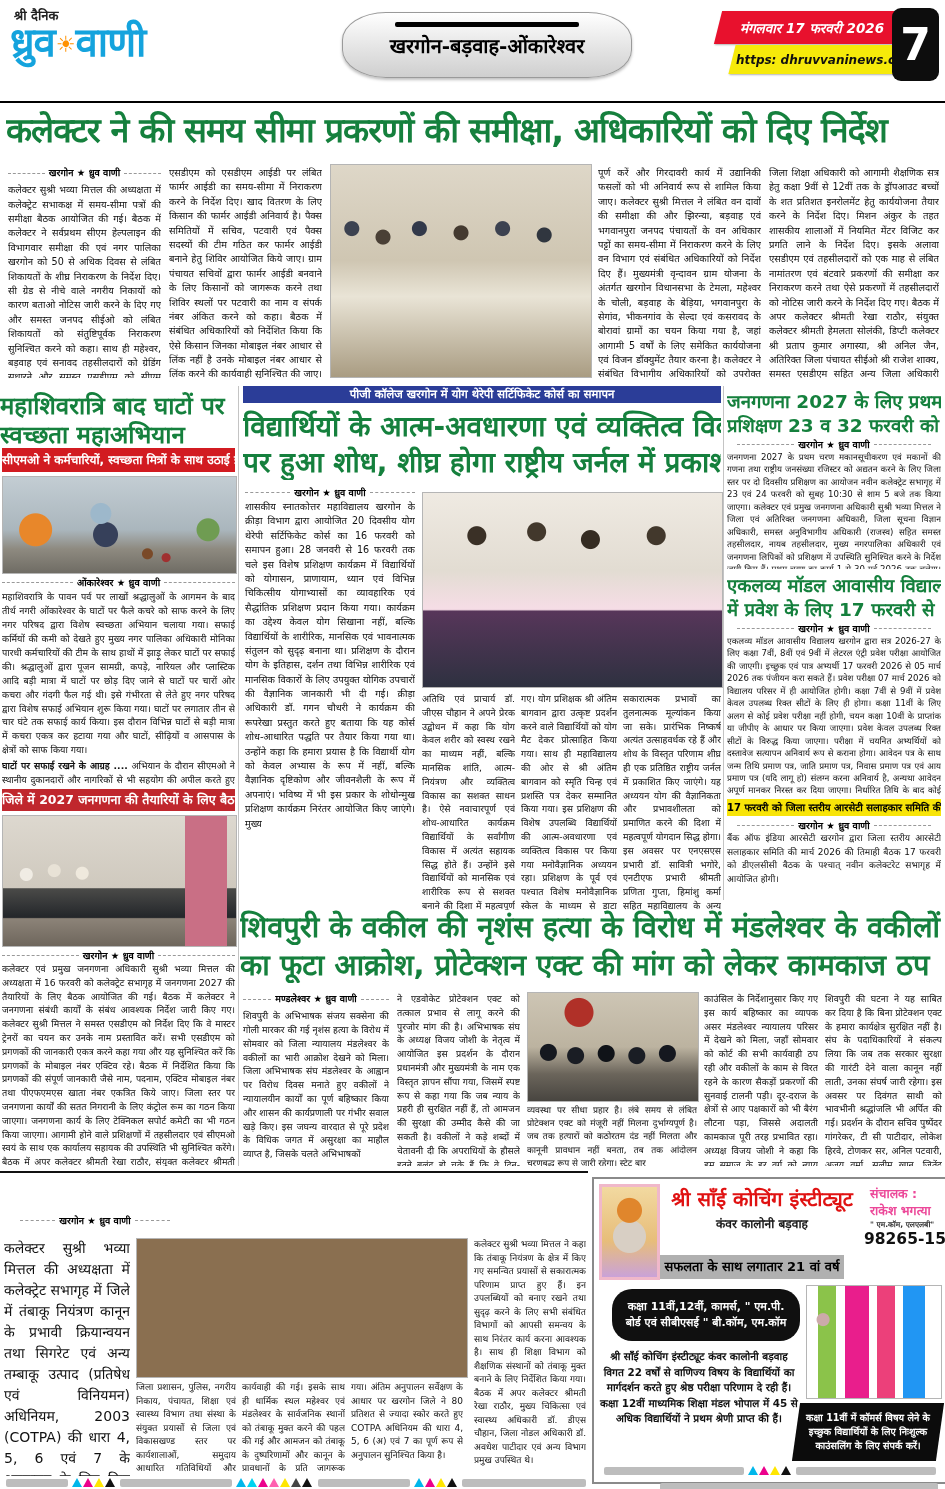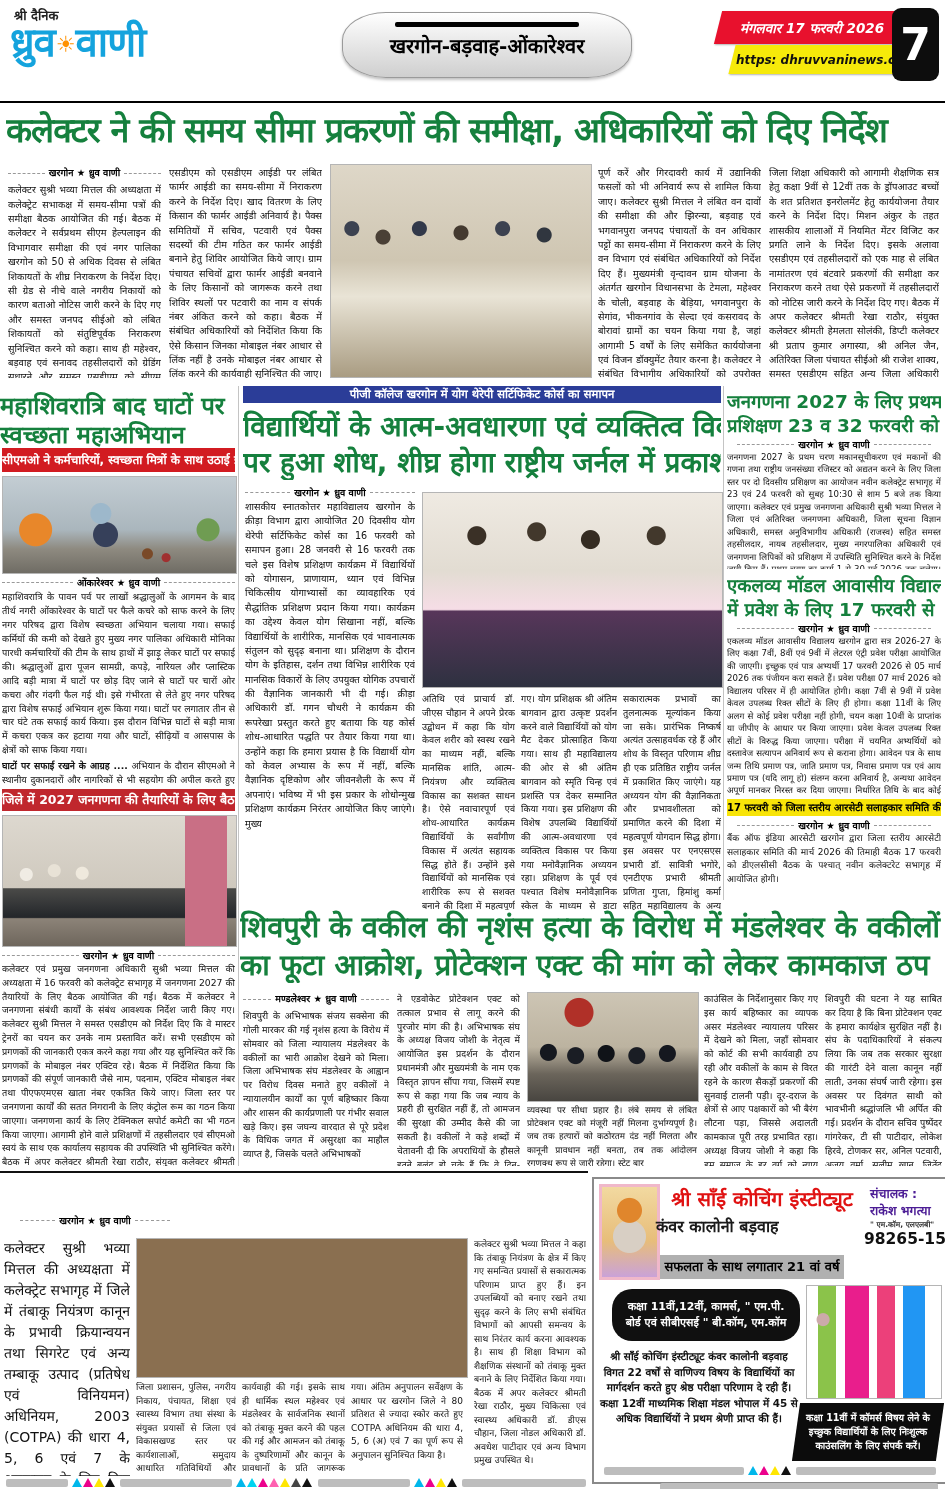--- a/index.html
+++ b/index.html
@@ -92,28 +92,28 @@
     radial-gradient(circle at 50% 55%,#d8cfc4 0 16px,transparent 17px),
     linear-gradient(180deg,#f2d9a0 0%,#e7bd7a 60%,#caa2d8 100%);
     border:3px solid #f0b8ca !important;}
   .photo-students{background:
     radial-gradient(circle at 12% 30%,#caa 0 6px,transparent 7px),
     linear-gradient(90deg,#fff 0 8%,#8bc34a 8% 22%,#fff 22% 28%,#e91e8c 28% 46%,#fff 46% 52%,#ec407a 52% 66%,#fff 66% 72%,#2196f3 72% 88%,#fff 88% 100%);}
   
   .ad{position:absolute;left:592px;top:1177px;width:351px;height:303px;border:2px solid #8a8a8a;background:#fff;}
   .ad .rel{position:absolute;}
   .ad-title{font-size:20px;font-weight:800;color:#e01212;text-align:center;white-space:nowrap;overflow:hidden;}
-  .ad-sub{font-size:16px;font-weight:700;white-space:nowrap;}
+  .ad-sub{font-size:12px;font-weight:700;text-align:center;white-space:nowrap;}
   .ad-band{background:#b0b0b0;color:#000;font-size:13px;font-weight:800;text-align:center;line-height:24px;white-space:nowrap;overflow:hidden;}
   .ad-courses{background:#101010;border-radius:20px;color:#fff;font-size:11px;font-weight:700;text-align:center;
               display:flex;align-items:center;justify-content:center;padding:3px 8px;box-sizing:border-box;line-height:1.45;}
   .ad-body{font-size:10.4px;font-weight:600;text-align:center;line-height:1.5;color:#111;}
   .ad-counsel{background:#0c0c0c;transform:skewX(-8deg);display:flex;align-items:center;justify-content:center;padding:3px 6px;box-sizing:border-box;}
   .ad-counsel span{transform:skewX(8deg);color:#fff;font-size:9.6px;font-weight:600;text-align:center;line-height:1.45;}
-  .ad-dir{font-weight:800;color:#4c1d95;font-size:12.5px;white-space:nowrap;}
+  .ad-dir{font-weight:800;color:#ec4899;font-size:12.5px;white-space:nowrap;}
   .ad-qual{font-size:7.5px;color:#333;font-weight:700;white-space:nowrap;}
   .ad-phone{font-size:15.5px;font-weight:800;color:#111;white-space:nowrap;}
   
   .regbar{position:absolute;height:8px;background:#bdbdbd;border-radius:2px;}
   .tri{width:0;height:0;border-left:5px solid transparent;border-right:5px solid transparent;
        border-bottom:9px solid #000;display:inline-block;margin-right:1px;}
   .trigroup{position:absolute;display:flex;align-items:flex-end;height:10px;}
 </style>
 </head>
 <body>
@@ -234,21 +234,21 @@
     <div class="byline">
         <span>मण्डलेश्वर ★ ध्रुव वाणी</span>
       </div>
     <p>शिवपुरी के अभिभाषक संजय सक्सेना की गोली मारकर की गई नृशंस हत्या के विरोध में सोमवार को जिला न्यायालय मंडलेश्वर के वकीलों का भारी आक्रोश देखने को मिला। जिला अभिभाषक संघ मंडलेश्वर के आह्वान पर विरोध दिवस मनाते हुए वकीलों ने न्यायालयीन कार्यों का पूर्ण बहिष्कार किया और शासन की कार्यप्रणाली पर गंभीर सवाल खड़े किए। इस जघन्य वारदात से पूरे प्रदेश के विधिक जगत में असुरक्षा का माहौल व्याप्त है, जिसके चलते अभिभाषकों</p>
   </div>
   <div class="col" style="left:397px;top:992px;width:123px;height:174px;font-size:9.2px;">
     <p>ने एडवोकेट प्रोटेक्शन एक्ट को तत्काल प्रभाव से लागू करने की पुरजोर मांग की है। अभिभाषक संघ के अध्यक्ष विजय जोशी के नेतृत्व में आयोजित इस प्रदर्शन के दौरान प्रधानमंत्री और मुख्यमंत्री के नाम एक विस्तृत ज्ञापन सौंपा गया, जिसमें स्पष्ट रूप से कहा गया कि जब न्याय के प्रहरी ही सुरक्षित नहीं हैं, तो आमजन की सुरक्षा की उम्मीद कैसे की जा सकती है। वकीलों ने कड़े शब्दों में चेतावनी दी कि अपराधियों के हौसले इतने बुलंद हो चुके हैं कि वे दिन-दहाड़े कानून के रक्षकों को निशाना बना रहे हैं, जो सीधे तौर पर लोकतंत्र के चौथे स्तंभ और न्याय</p>
   </div>
   <div class="photo photo-law" style="left:527px;top:992px;width:170px;height:108px;"></div>
   <div class="col" style="left:527px;top:1104px;width:170px;height:62px;font-size:8.8px;">
-    <p>व्यवस्था पर सीधा प्रहार है। लंबे समय से लंबित प्रोटेक्शन एक्ट को मंजूरी नहीं मिलना दुर्भाग्यपूर्ण है। जब तक हत्यारों को कठोरतम दंड नहीं मिलता और कानूनी प्रावधान नहीं बनता, तब तक आंदोलन रगणक्ध रूप से जारी रहेगा। स्टेट बार</p>
+    <p>व्यवस्था पर सीधा प्रहार है। लंबे समय से लंबित प्रोटेक्शन एक्ट को मंजूरी नहीं मिलना दुर्भाग्यपूर्ण है। जब तक हत्यारों को कठोरतम दंड नहीं मिलता और कानूनी प्रावधान नहीं बनता, तब तक आंदोलन चरणबद्ध रूप से जारी रहेगा। स्टेट बार</p>
   </div>
   <div class="col" style="left:704px;top:992px;width:114px;height:174px;font-size:9.2px;">
     <p>काउंसिल के निर्देशानुसार किए गए इस कार्य बहिष्कार का व्यापक असर मंडलेश्वर न्यायालय परिसर में देखने को मिला, जहाँ सोमवार को कोर्ट की सभी कार्यवाही ठप रही और वकीलों के काम से विरत रहने के कारण सैकड़ों प्रकरणों की सुनवाई टालनी पड़ी। दूर-दराज के क्षेत्रों से आए पक्षकारों को भी बैरंग लौटना पड़ा, जिससे अदालती कामकाज पूरी तरह प्रभावित रहा। अध्यक्ष विजय जोशी ने कहा कि हम समाज के हर वर्ग को न्याय दिलाने के लिए लड़ते हैं, लेकिन आज विडंबना देखिए कि वकील खुद को असहाय और असुरक्षित महसूस कर रहा है।</p>
   </div>
   <div class="col" style="left:825px;top:992px;width:117px;height:174px;font-size:9.2px;">
     <p>शिवपुरी की घटना ने यह साबित कर दिया है कि बिना प्रोटेक्शन एक्ट के हमारा कार्यक्षेत्र सुरक्षित नहीं है। संघ के पदाधिकारियों ने संकल्प लिया कि जब तक सरकार सुरक्षा की गारंटी देने वाला कानून नहीं लाती, उनका संघर्ष जारी रहेगा। इस अवसर पर दिवंगत साथी को भावभीनी श्रद्धांजलि भी अर्पित की गई। प्रदर्शन के दौरान सचिव पुष्पेंदर गांगरेकर, टी सी पाटीदार, लोकेश हिरवे, टोणकर सर, अनिल पटवारी, अजय वर्मा, सलीम खान, जितेंद्र पटेल, सी के जैन, रामदास शर्मा सहित बड़ी संख्या में अभिभाषक उपस्थित रहे।</p>
   </div>
 
   <div style="position:absolute;left:0;top:1171px;width:588px;height:2px;background:#111;"></div>
   <div class="byline byline-abs" style="left:20px;top:1214px;width:150px;">

